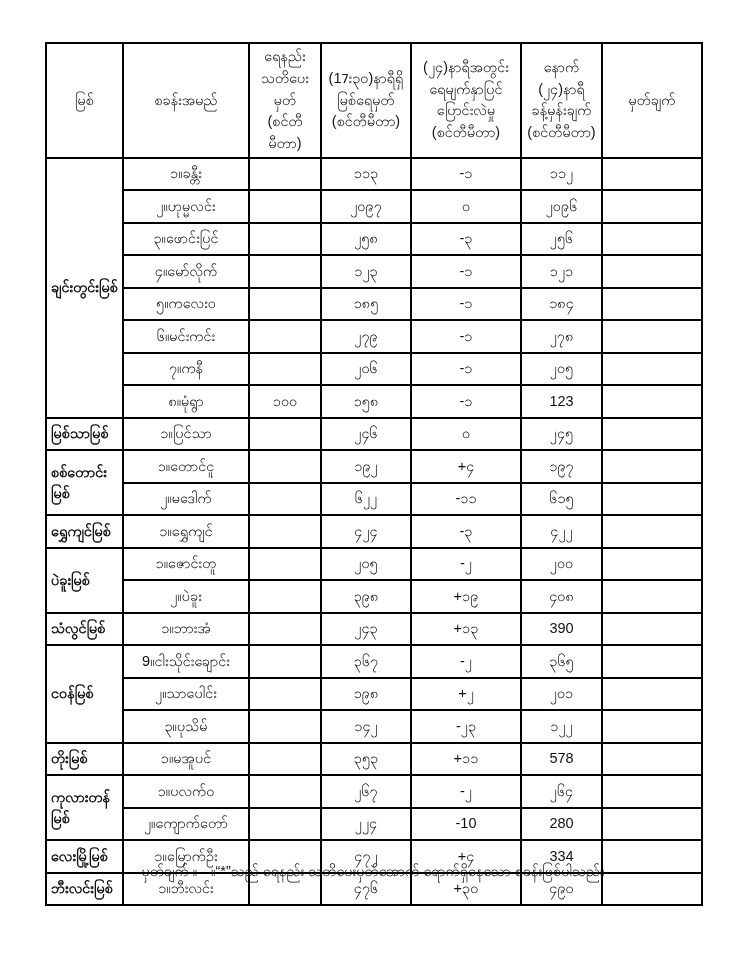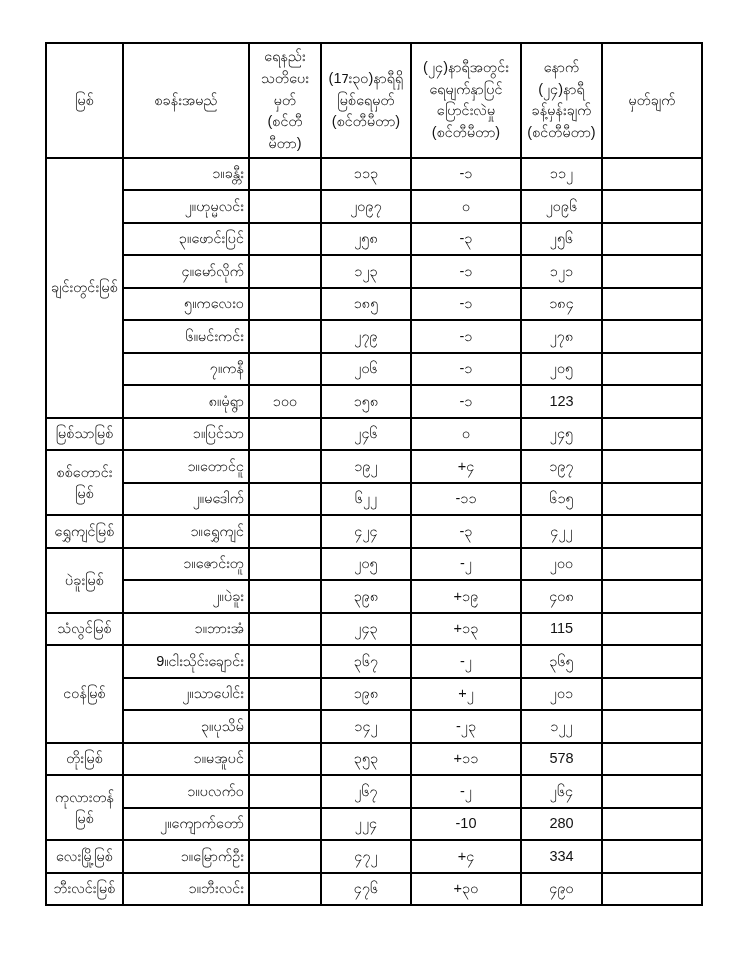--- a/index.html
+++ b/index.html
@@ -18,23 +18,23 @@
     border:2px solid #000;
     padding:2px 4px;
     vertical-align:middle;
     overflow:hidden;
   }
   th.hdr{
     font-weight:normal;text-align:center;
     white-space:pre-line;height:102px;line-height:1.5;
   }
   td.river-cell{
-    font-weight:normal;text-align:center;padding:2px 1px;
-  }
-  td.station-cell{text-align:right;height:26.5px;}
+    font-weight:bold;padding:2px 1px;
+  }
+  td.station-cell{text-align:center;height:26.5px;}
   td.warning-cell, td.level-cell, td.change-cell, td.forecast-cell{text-align:center;}
   td.remark-cell{}
   .footnote{
     position:absolute;left:45px;top:862px;width:656px;
     text-align:center;font-size:14.5px;
   }
   .footnote .label{margin-right:14px;}
 </style>
 </head>
 <body>
@@ -195,21 +195,21 @@
         <td class="forecast-cell">၄၀၈</td>
         <td class="remark-cell"></td>
       </tr>
 
       <tr>
         <td class="river-cell">သံလွင်မြစ်</td>
         <td class="station-cell">၁။ဘားအံ</td>
         <td class="warning-cell"></td>
         <td class="level-cell">၂၄၃</td>
         <td class="change-cell">+၁၃</td>
-        <td class="forecast-cell">115</td>
+        <td class="forecast-cell">390</td>
         <td class="remark-cell"></td>
       </tr>
 
       <tr>
         <td class="river-cell" rowspan="3">ငဝန်မြစ်</td>
         <td class="station-cell">9။ငါးသိုင်းချောင်း</td>
         <td class="warning-cell"></td>
         <td class="level-cell">၃၆၇</td>
         <td class="change-cell">-၂</td>
         <td class="forecast-cell">၃၆၅</td>
@@ -275,14 +275,17 @@
         <td class="station-cell">၁။ဘီးလင်း</td>
         <td class="warning-cell"></td>
         <td class="level-cell">၄၇၆</td>
         <td class="change-cell">+၃၀</td>
         <td class="forecast-cell">၄၉၀</td>
         <td class="remark-cell"></td>
       </tr>
     </tbody>
   </table>
 
+  <div class="footnote">
+    <span class="label">မှတ်ချက် ။</span><span>။“*”သည် ရေနည်း သတိပေးမှတ်အောက် ရောက်ရှိနေသော စခန်းဖြစ်ပါသည်။</span>
+  </div>
 
 </div>
 
 </body></html>

